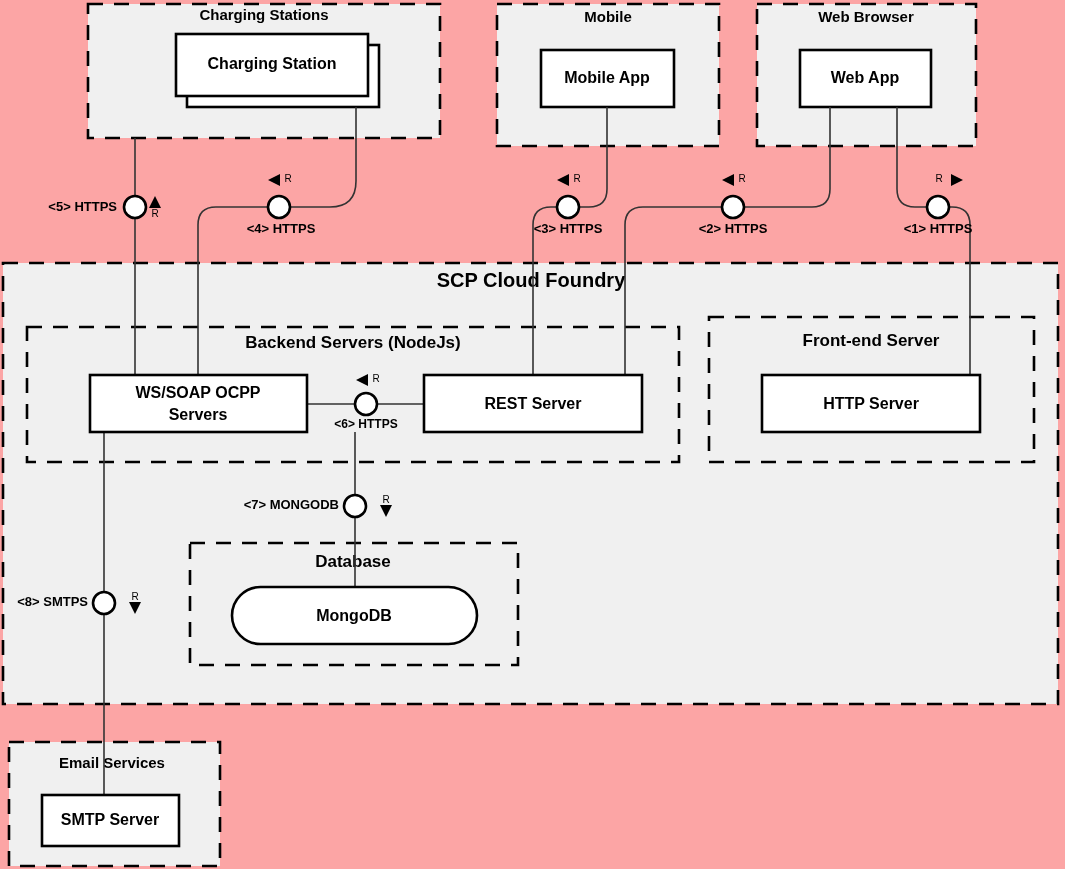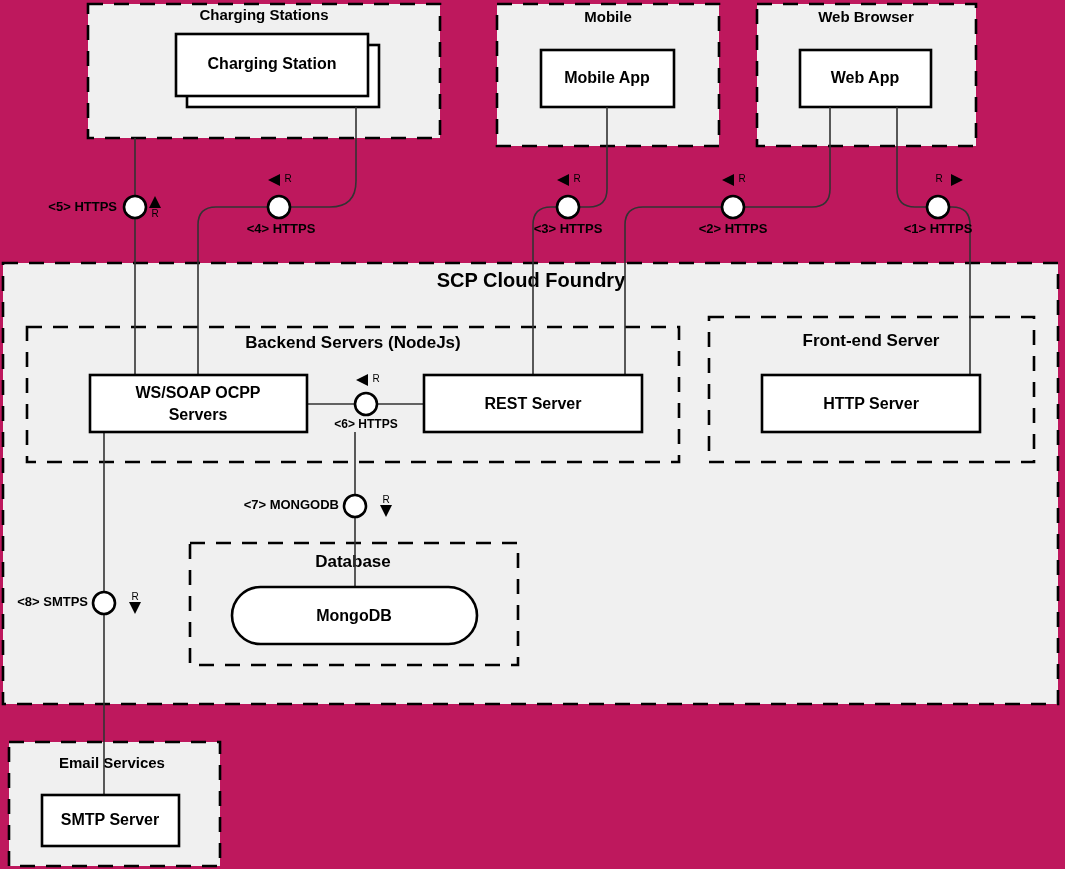--- a/index.html
+++ b/index.html
@@ -7,21 +7,21 @@
     padding: 0;
     background: #ffffff;
   }
   body {
     font-family: "Liberation Sans", sans-serif;
   }
   #diagram-root {
     position: relative;
     width: 1065px;
     height: 869px;
-    background: #be185d;
+    background: #fca5a5;
     overflow: hidden;
   }
   svg.diagram {
     display: block;
     width: 1065px;
     height: 869px;
   }
   .grp-fill { fill: #f0f0f0; }
   .grp-stroke {
     fill: none;

